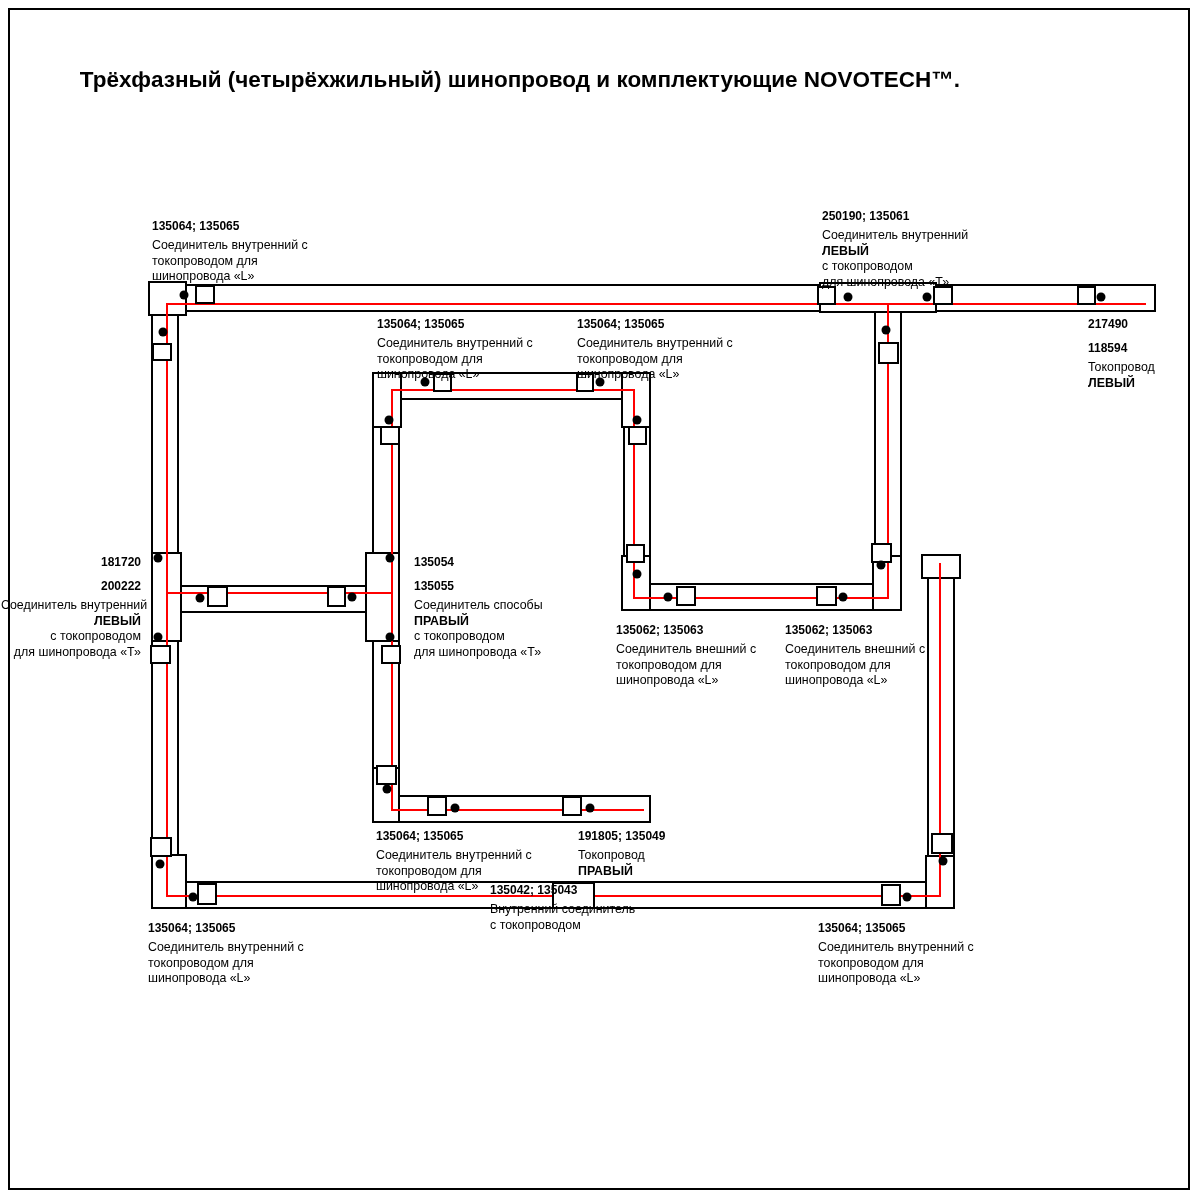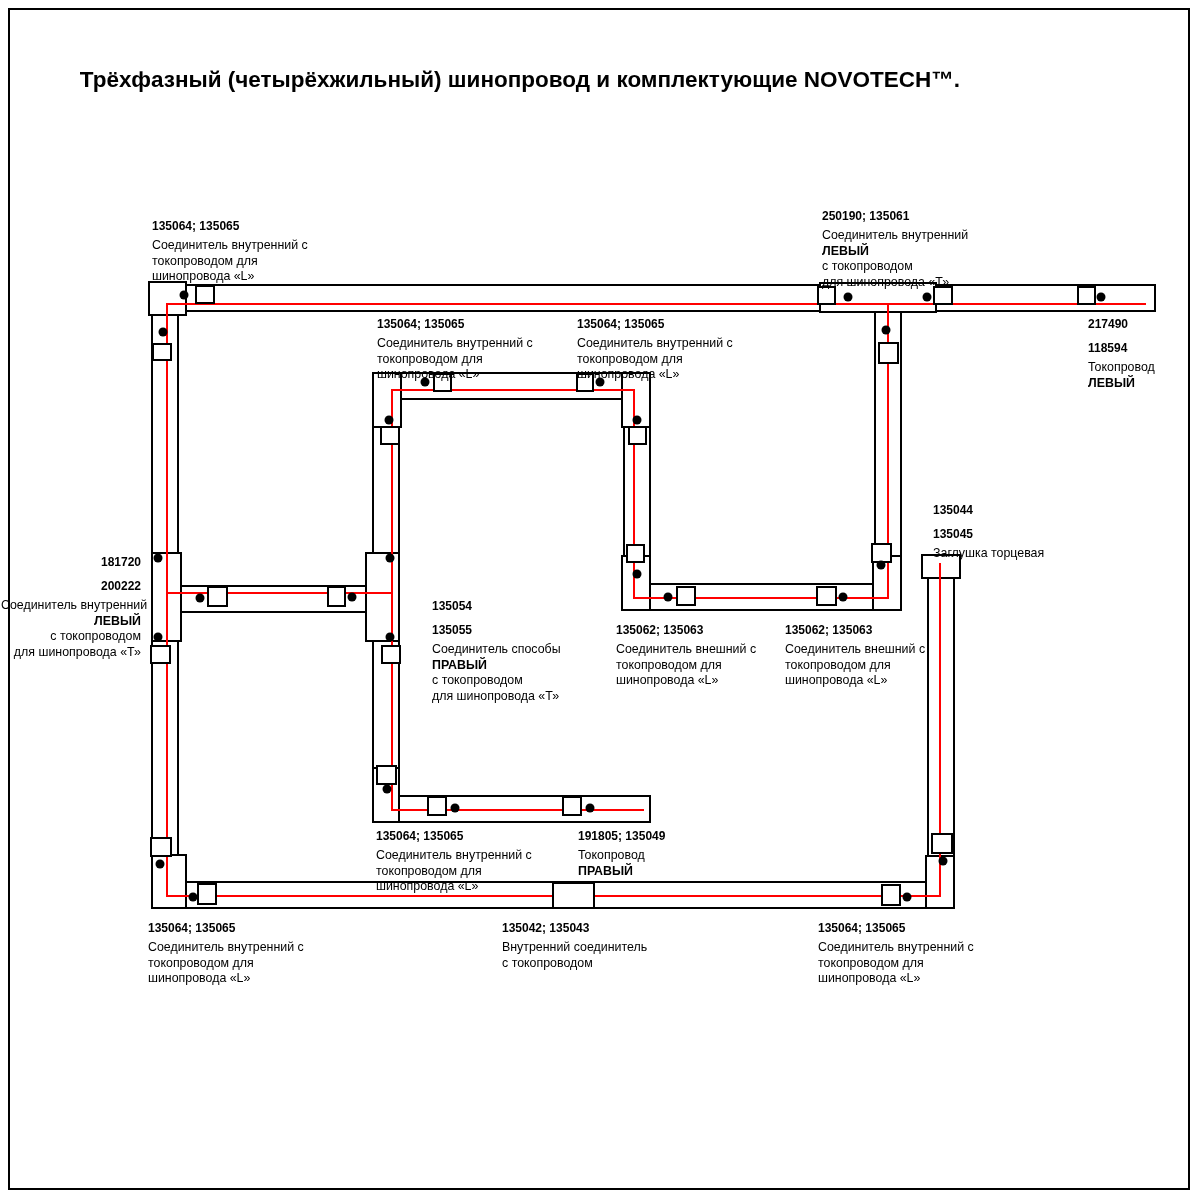--- a/index.html
+++ b/index.html
@@ -167,21 +167,21 @@
 
   <div class="lbl ra" style="left:1px; top:550px; width:140px;">
     <div class="code">181720</div>
     <div class="code">200222</div>
     <div class="desc">Соединитель внутренний</div>
     <div class="desc b">ЛЕВЫЙ</div>
     <div class="desc">с токопроводом</div>
     <div class="desc">для шинопровода «Т»</div>
   </div>
 
-  <div class="lbl" style="left:432px; top:550px;margin-top:44px;">
+  <div class="lbl" style="left:414px; top:550px;">
     <div class="code">135054</div>
     <div class="code">135055</div>
     <div class="desc">Соединитель способы</div>
     <div class="desc b">ПРАВЫЙ</div>
     <div class="desc">с токопроводом</div>
     <div class="desc">для шинопровода «Т»</div>
   </div>
 
   <div class="lbl" style="left:616px; top:618px;">
     <div class="code">135062; 135063</div>
@@ -190,25 +190,20 @@
     <div class="desc">шинопровода «L»</div>
   </div>
 
   <div class="lbl" style="left:785px; top:618px;">
     <div class="code">135062; 135063</div>
     <div class="desc">Соединитель внешний с</div>
     <div class="desc">токопроводом для</div>
     <div class="desc">шинопровода «L»</div>
   </div>
 
-  <div class="lbl" style="left:933px; top:498px;">
-    <div class="code">135044</div>
-    <div class="code">135045</div>
-    <div class="desc">Заглушка торцевая</div>
-  </div>
 
   <div class="lbl" style="left:376px; top:824px;">
     <div class="code">135064; 135065</div>
     <div class="desc">Соединитель внутренний с</div>
     <div class="desc">токопроводом для</div>
     <div class="desc">шинопровода «L»</div>
   </div>
 
   <div class="lbl" style="left:578px; top:824px;">
     <div class="code">191805; 135049</div>
@@ -216,21 +211,21 @@
     <div class="desc b">ПРАВЫЙ</div>
   </div>
 
   <div class="lbl" style="left:148px; top:916px;">
     <div class="code">135064; 135065</div>
     <div class="desc">Соединитель внутренний с</div>
     <div class="desc">токопроводом для</div>
     <div class="desc">шинопровода «L»</div>
   </div>
 
-  <div class="lbl" style="left:490px; top:916px;margin-left:12px;">
+  <div class="lbl" style="left:490px; top:878px;">
     <div class="code">135042; 135043</div>
     <div class="desc">Внутренний соединитель</div>
     <div class="desc">с токопроводом</div>
   </div>
 
   <div class="lbl" style="left:818px; top:916px;">
     <div class="code">135064; 135065</div>
     <div class="desc">Соединитель внутренний с</div>
     <div class="desc">токопроводом для</div>
     <div class="desc">шинопровода «L»</div>

